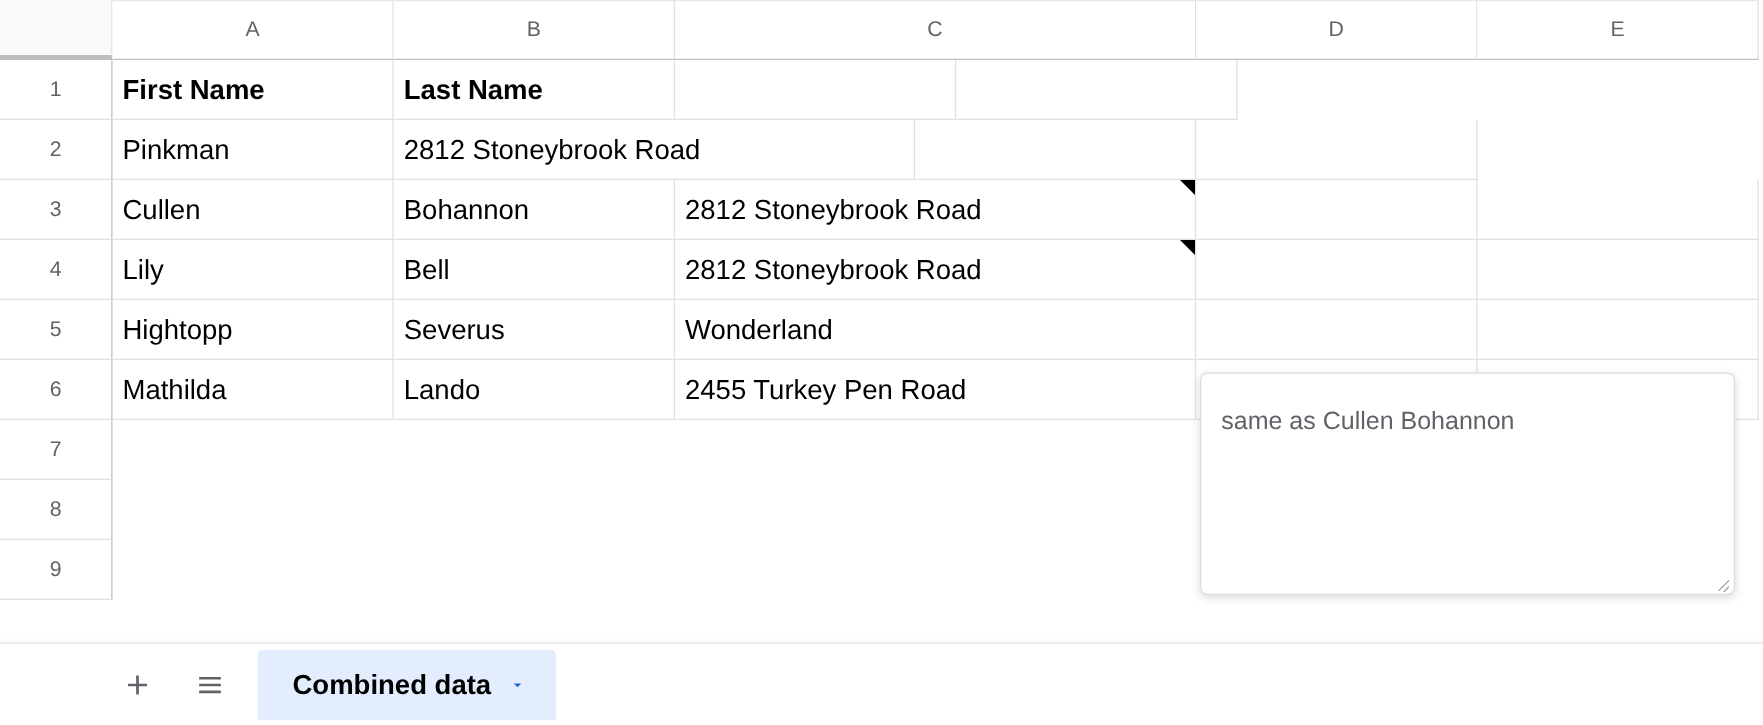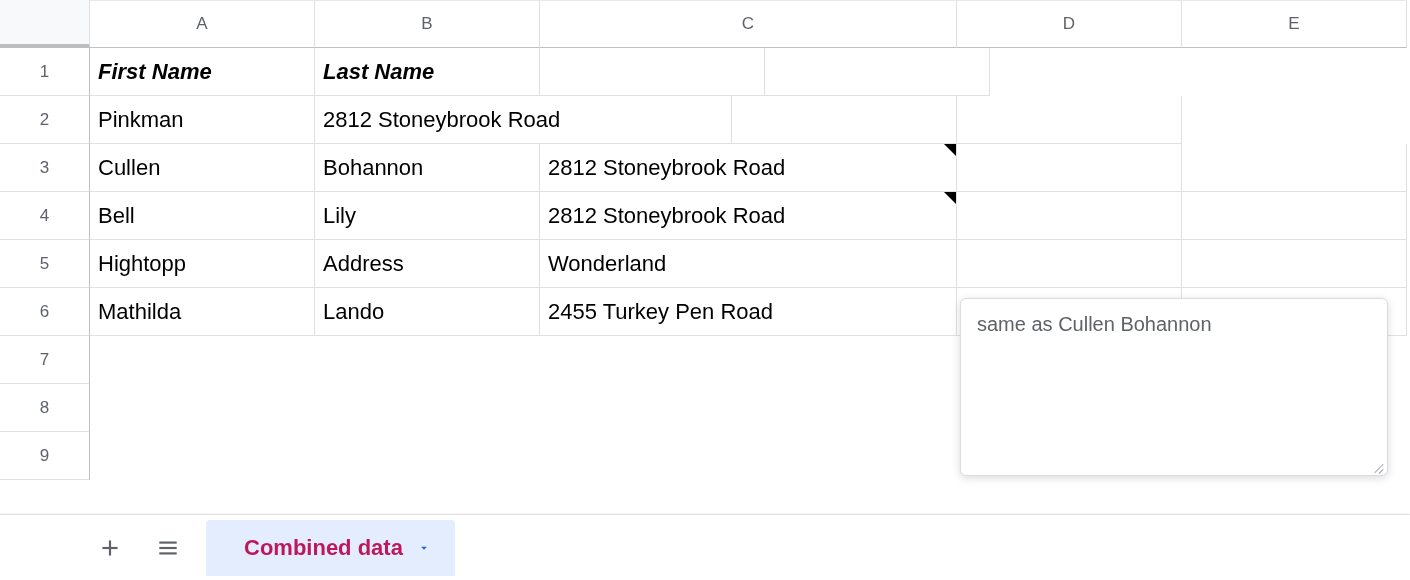--- a/index.html
+++ b/index.html
@@ -79,38 +79,37 @@
       display: flex;
       align-items: center;
       font-size: 22px;
       color: #000;
       position: relative;
       overflow: visible;
       white-space: nowrap;
     }
     .header-cell {
       font-weight: bold;
-      font-style: italic;
     }
     .note-indicator {
       position: absolute;
       top: 0;
       right: 0;
       width: 0;
       height: 0;
       border-left: 12px solid transparent;
       border-top: 12px solid #000;
     }
     .note-popup {
       position: absolute;
       background: #fff;
       border: 1px solid #dadce0;
       border-radius: 6px;
       box-shadow: 0 2px 8px rgba(0,0,0,0.15);
-      padding: 14px 16px;
+      padding: 27px 16px;
       font-size: 20px;
       color: #5f6368;
       width: 428px;
       height: 178px;
       top: 298px;
       left: 960px;
       z-index: 10;
     }
     .note-resize {
       position: absolute;
@@ -157,28 +156,28 @@
       display: flex;
       align-items: center;
       justify-content: center;
       color: #5f6368;
       border-radius: 4px;
       cursor: pointer;
     }
     .sheet-tab {
       background: #e3edfd;
       border-radius: 4px 4px 0 0;
-      padding: 0 24px 0 38px;
+      padding: 0 24px 0 28px;
       height: 56px;
       display: flex;
       align-items: center;
       gap: 14px;
       font-size: 22px;
       font-weight: bold;
-      color: #be185d;
+      color: #000000;
       cursor: pointer;
     }
     .tab-dropdown {
       color: #1967d2;
       display: flex;
       align-items: center;
     }
     .col-a { width: 225px; }
     .col-b { width: 225px; }
     .col-c { width: 417px; }
@@ -229,32 +228,32 @@
       <div class="cell col-a">Cullen</div>
       <div class="cell col-b">Bohannon</div>
       <div class="cell col-c">
         <span>2812 Stoneybrook Road</span>
         <span class="note-indicator"></span>
       </div>
       <div class="cell col-d"></div>
       <div class="cell col-e"></div>
     </div>
     <div class="row">
+      <div class="cell col-a">Lily</div>
       <div class="cell col-b">Bell</div>
-      <div class="cell col-a">Lily</div>
       <div class="cell col-c">
         <span>2812 Stoneybrook Road</span>
         <span class="note-indicator"></span>
       </div>
       <div class="cell col-d"></div>
       <div class="cell col-e"></div>
     </div>
     <div class="row">
       <div class="cell col-a">Hightopp</div>
-      <div class="cell col-b">Address</div>
+      <div class="cell col-b">Severus</div>
       <div class="cell col-c">Wonderland</div>
       <div class="cell col-d"></div>
       <div class="cell col-e"></div>
     </div>
     <div class="row">
       <div class="cell col-a">Mathilda</div>
       <div class="cell col-b">Lando</div>
       <div class="cell col-c">2455 Turkey Pen Road</div>
       <div class="cell col-d"></div>
       <div class="cell col-e"></div>

